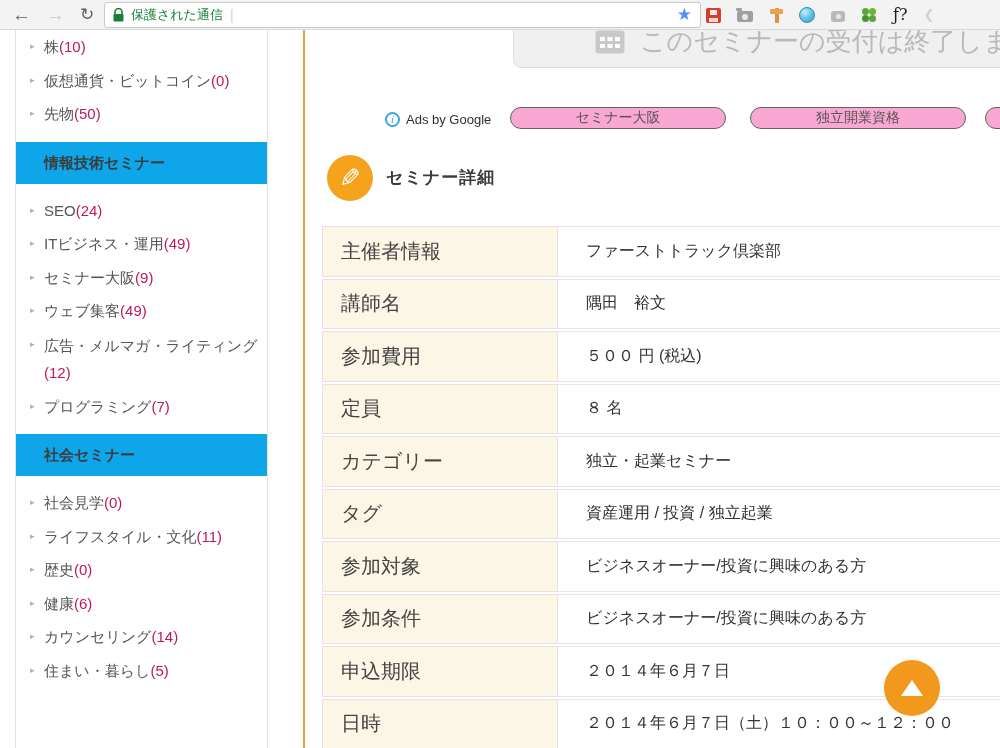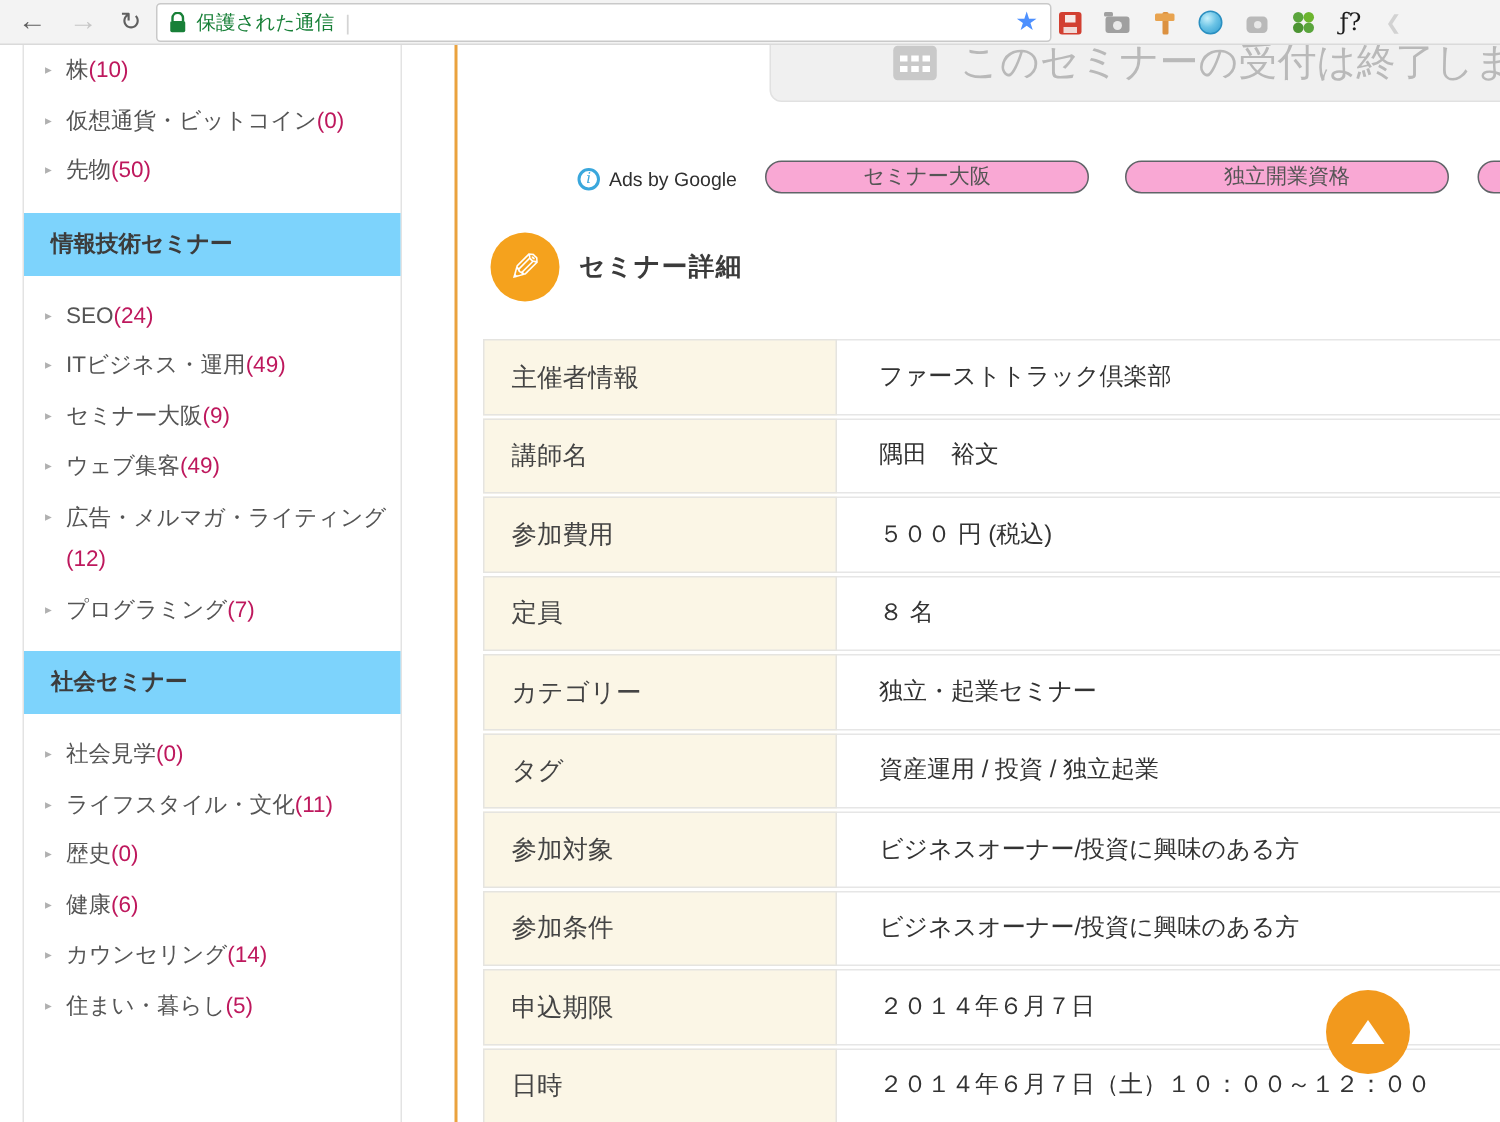--- a/index.html
+++ b/index.html
@@ -61,22 +61,22 @@
     border-left:1px solid #e3e3e3; border-right:1px solid #e3e3e3; background:#fff;
   }
   .side-item {
     position:relative; padding:0 8px 0 28px; line-height:33.5px;
     font-size:15px; color:#555; cursor:pointer;
   }
   .side-item.two-line { line-height:27px; padding-top:4px; padding-bottom:4px; }
   .side-tri { position:absolute; left:14px; top:0; line-height:33.5px; font-size:9px; color:#b0b0b0; }
   .side-cnt { color:#be185d; }
   .side-header {
-    margin:11px 0 10px; height:42px; line-height:42px; background:#7dd3fc;
-    font-weight:bold; font-size:15px; color:#3c3c3c; padding-left:18px;
+    margin:11px 0 10px; height:42px; line-height:42px; background:#0ea5e9;
+    font-weight:bold; font-size:15px; color:#3c3c3c; padding-left:28px;
   }
 
   
   .accent-line { position:absolute; left:303px; top:0; width:2px; height:718px; background:#eaa23e; }
 
   
   .closed-banner {
     position:absolute; left:513px; top:-16px; width:520px; height:54px;
     background:#f0f0f0; border:1px solid #e1e1e1; border-radius:8px;
     display:flex; align-items:center; gap:14px; padding-left:80px; overflow:hidden;
@@ -104,21 +104,21 @@
     background:#f5a21d; color:#fff; display:flex; align-items:center; justify-content:center;
   }
   .heading-icon::before { content:"\270E"; font-size:26px; transform:scaleX(-1); }
   .heading-title { position:absolute; left:386px; top:136px; font-size:17px; font-weight:bold; color:#3b3b3b; letter-spacing:1px; }
 
   
   .detail-table { position:absolute; left:322px; top:196px; width:690px; }
   .d-row { display:flex; margin-bottom:2px; height:50.5px; }
   .d-label {
     width:236px; background:#fbf6e6; border:1px solid #e5e4e0;
-    display:flex; align-items:center; padding-left:18px; font-size:17px; color:#444;
+    display:flex; align-items:center; padding-left:18px; font-size:20px; color:#444;
   }
   .d-value {
     flex:1; background:#fff; border:1px solid #e6e6e6; border-left:none;
     display:flex; align-items:center; padding-left:28px; font-size:16px; color:#333; white-space:nowrap; overflow:hidden;
   }
 
   
   .top-btn {
     position:absolute; left:884px; top:630px; width:56px; height:56px; border-radius:50%;
     background:#f2991d; cursor:pointer;

